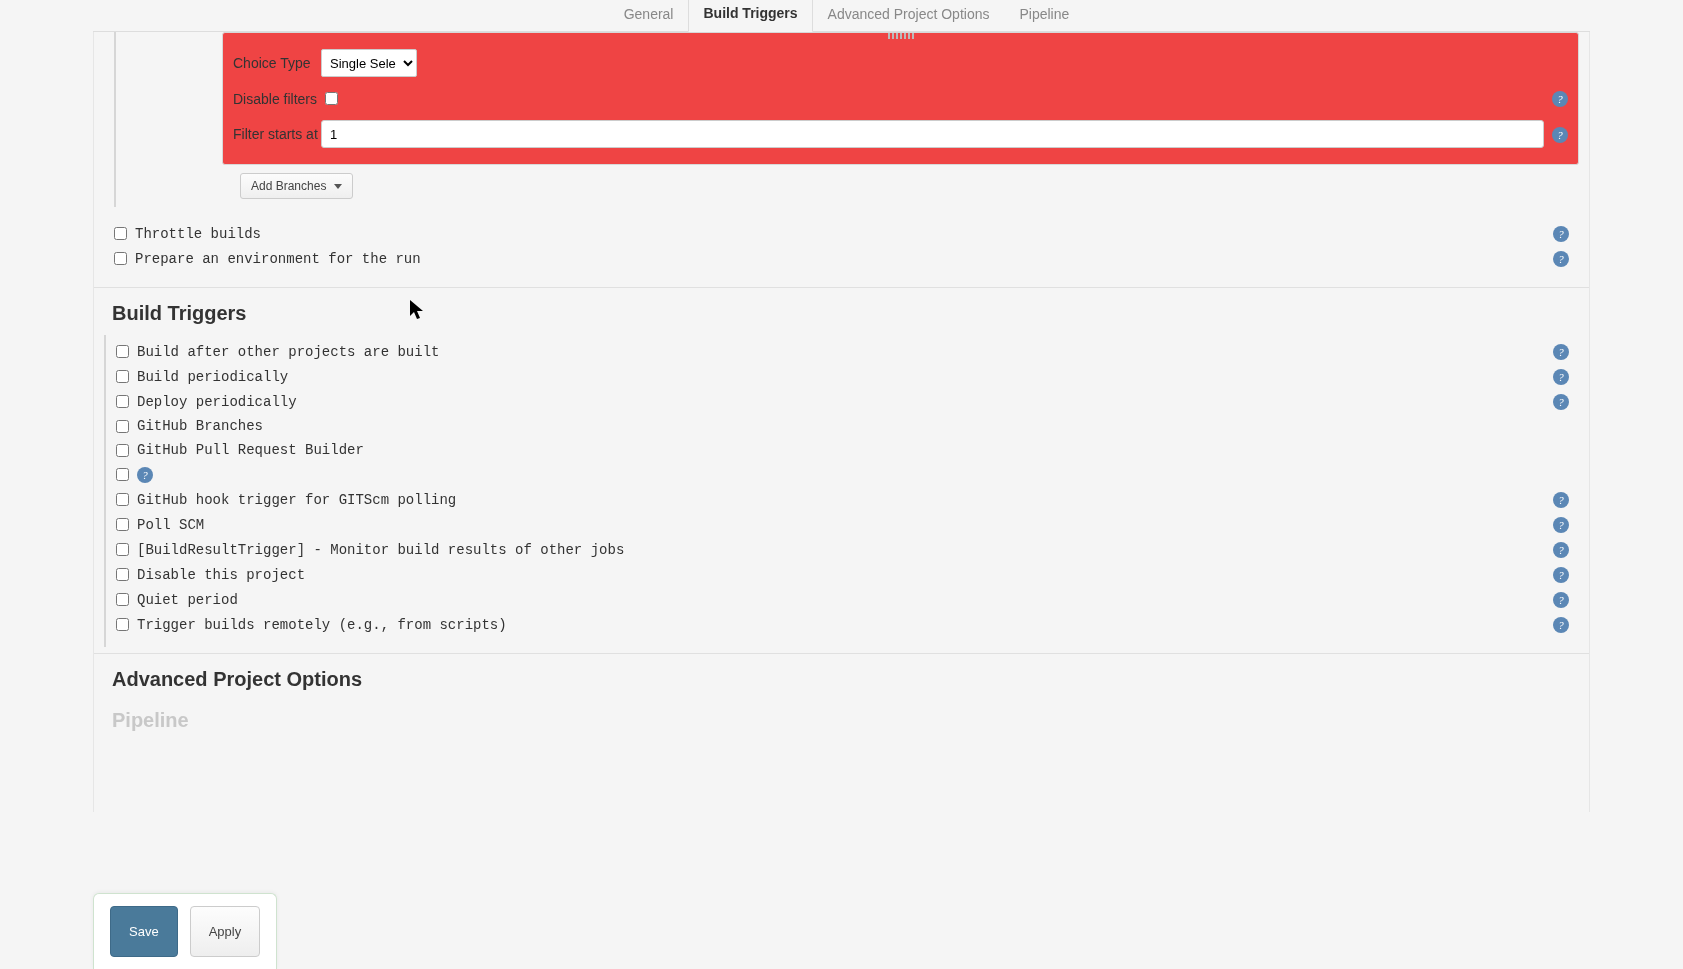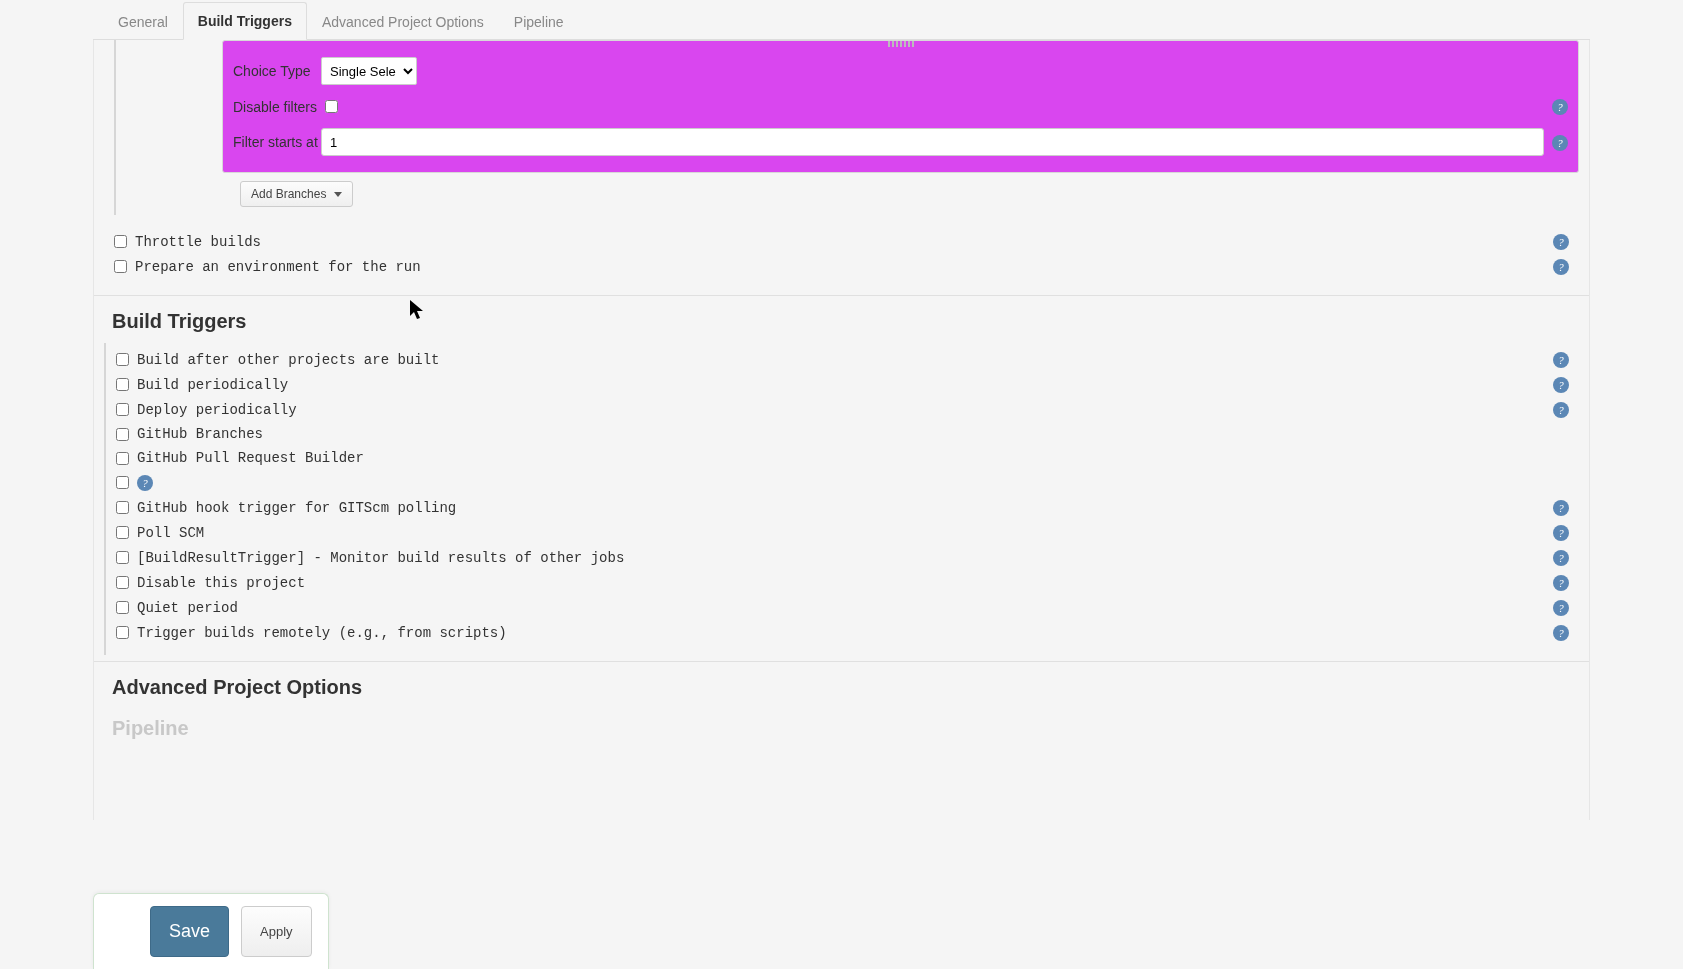--- a/index.html
+++ b/index.html
@@ -10,21 +10,22 @@
     font-size: 14px; color: #333;
   }
   .outer { padding: 0 93px 0 93px; }
 
   
   .tabbar {
     border-bottom: 1px solid #ddd;
     background: #f5f5f5;
     padding-left: 10px;
     display: flex; align-items: flex-end;
-    height: 40px;
+    height: 32px;
+    justify-content: center;
   }
   .tab {
     padding: 10px 14px;
     color: #888; cursor: pointer;
     border: 1px solid transparent; border-bottom: none;
     position: relative; top: 1px;
     border-radius: 3px 3px 0 0;
   }
   .tab.active {
     color: #333; font-weight: 700;
@@ -36,21 +37,21 @@
 
   
   .param-wrapper { padding: 0 10px 10px 10px; }
   .param-outerbox {
     border-left: 2px solid #d6d6d6;
     margin-left: 10px; padding: 0 0 0 6px;
   }
   .param-innerbox {
     border: 1px solid #d8d8d8;
     border-radius: 3px;
-    background: #d946ef;
+    background: #ef4444;
     padding: 0 10px 10px 10px;
     margin-left: 100px;
   }
   .prow { display:flex; align-items:center; padding:6px 0; }
   .plabel { width:88px; color:#333; }
   .pfield { flex:1; display:flex; align-items:center; }
   select.sel {
     height:28px; border:1px solid #ccc; border-radius:2px;
     background:#fff; font-size:13px; padding:0 4px; width:96px;
   }
@@ -111,21 +112,21 @@
   .footer {
     position:fixed; left:93px; bottom:0;
     background:#fff; border:1px solid #cfe3cf; border-bottom:none;
     border-radius:6px 6px 0 0;
     padding:12px 16px;
     display:flex; gap:12px;
     box-shadow:0 -1px 4px rgba(0,0,0,.05);
   }
   .save-btn {
     background:#4a7a9a; color:#fff; border:1px solid #3e6a88;
-    border-radius:4px; padding:7px 18px; font-size:18px; cursor:pointer;margin-left:40px;
+    border-radius:4px; padding:7px 18px; font-size:13px; cursor:pointer;
   }
   .apply-btn {
     background:linear-gradient(#fdfdfd,#eee); color:#444;
     border:1px solid #ccc; border-radius:4px;
     padding:17px 18px; font-size:13px; cursor:pointer;
   }
 
   
   .cursor {
     position:absolute; left:410px; top:300px;

